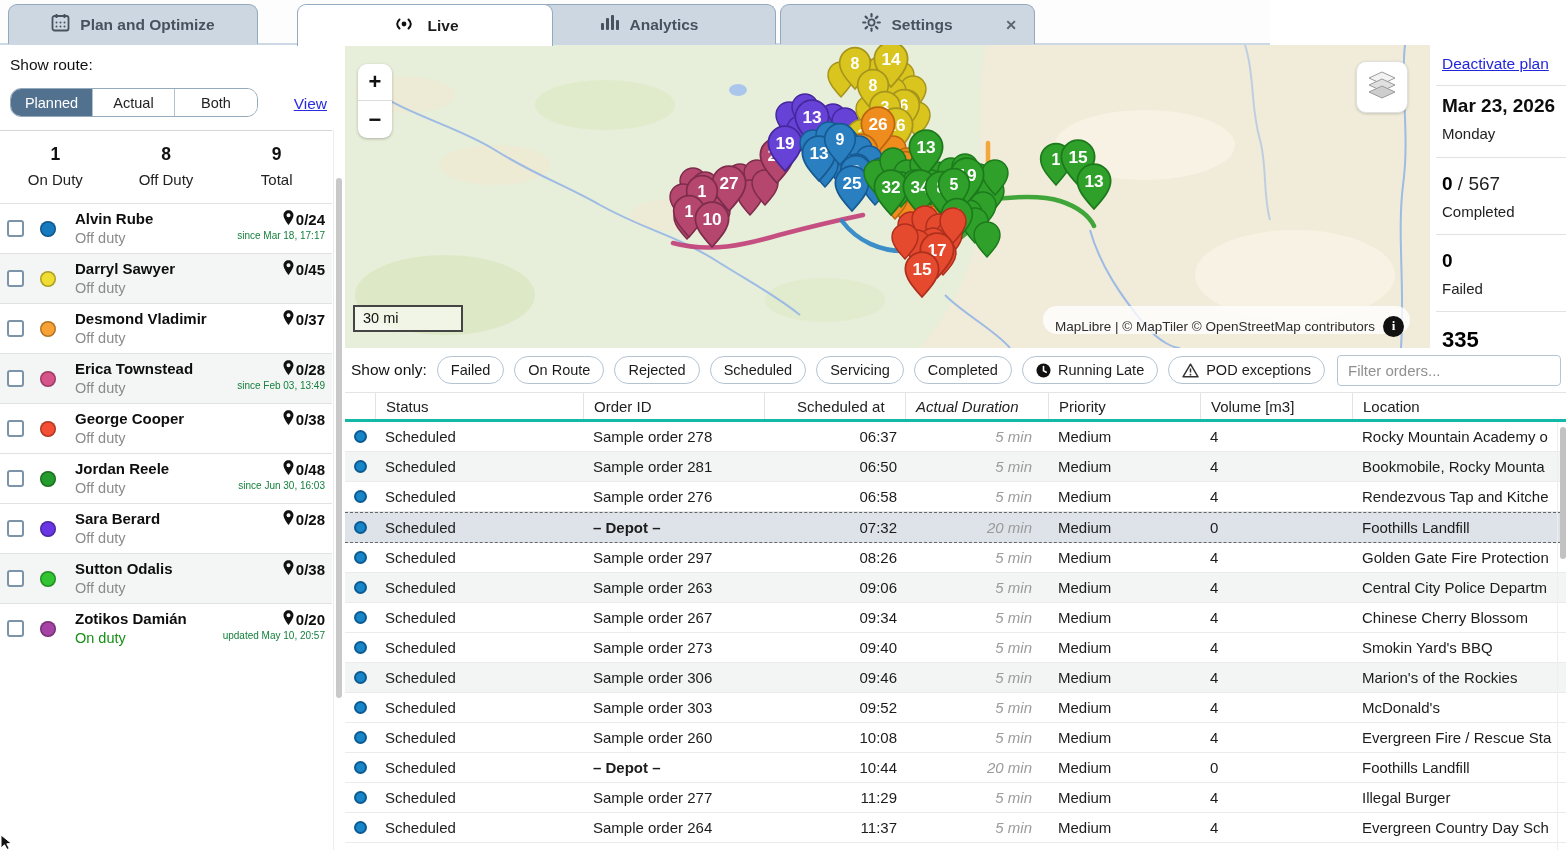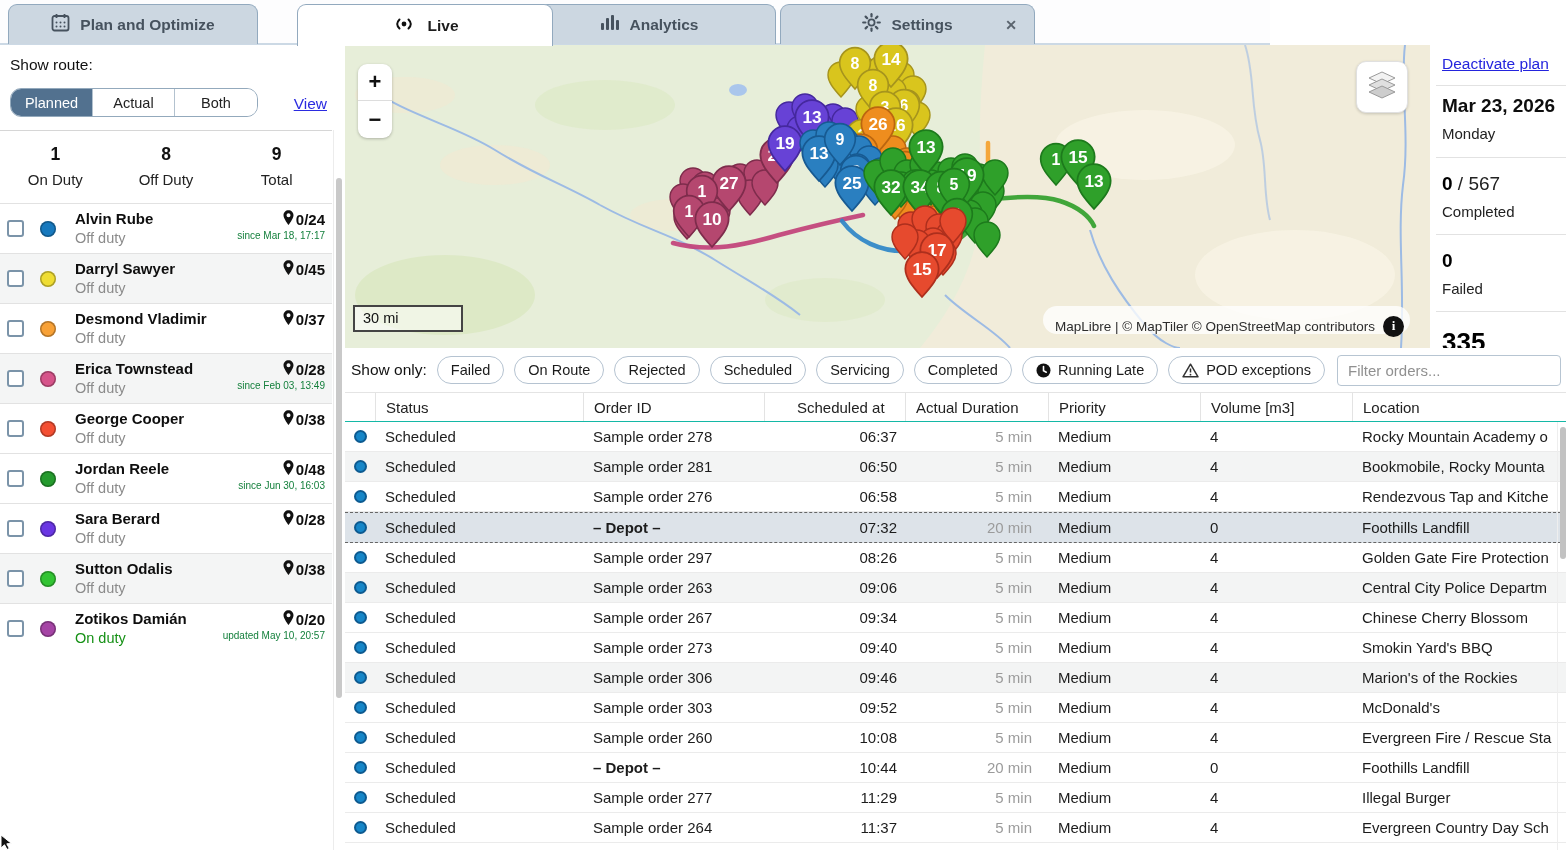--- a/index.html
+++ b/index.html
@@ -73,49 +73,49 @@
   #deactivate { position:absolute; left:6px; top:10px; font-size:15.5px; color:#2424dd;
     text-decoration:underline; white-space:nowrap; cursor:pointer; }
   .rp-div { position:absolute; left:0; width:136px; border-top:1px solid #e2e2e2; }
   #rp-date { position:absolute; left:6px; top:50px; font-size:19px; font-weight:bold; color:#0d0d0d; white-space:nowrap; }
   #rp-day { position:absolute; left:6px; top:80px; font-size:15px; color:#222; }
   #rp-completed-num { position:absolute; left:6px; top:128px; font-size:19px; color:#222; }
   #rp-completed-num b { color:#000; }
   #rp-completed-lbl { position:absolute; left:6px; top:158px; font-size:15px; color:#222; }
   #rp-failed-num { position:absolute; left:6px; top:205px; font-size:19px; font-weight:bold; color:#000; }
   #rp-failed-lbl { position:absolute; left:6px; top:235px; font-size:15px; color:#222; }
-  #rp-extra-num { position:absolute; left:6px; top:282px; font-size:26px; font-weight:bold; color:#000; }
+  #rp-extra-num { position:absolute; left:6px; top:282px; font-size:22px; font-weight:bold; color:#000; }
 
   
   #orders { position:absolute; left:345px; top:348px; width:1221px; height:502px; background:#fff; }
   #filterbar { position:absolute; left:0; top:0; width:1221px; height:44px; display:flex;
     align-items:center; padding-left:6px; }
   #show-only-label { font-size:15.5px; color:#111; margin-right:10px; }
   .chip { height:28px; border:1.5px solid #b5c3d1; border-radius:14px; display:flex; align-items:center;
     padding:0 13px; font-size:14.5px; color:#1b1b1b; margin-right:10px; background:#fff; cursor:pointer;
     white-space:nowrap; gap:7px; }
   #filter-input { margin-left:2px; width:224px; height:31px; border:1.5px solid #b7c5d2; border-radius:4px;
     padding:0 10px; font-size:15px; font-family:"Liberation Sans", sans-serif; color:#333; }
   #filter-input::placeholder { color:#909090; }
 
   #thead { position:absolute; left:0; top:44px; width:1221px; height:30px; border-top:1px solid #e4e4e4;
-    border-bottom:1px solid #14b8a6; display:flex; align-items:center; font-size:15px; color:#222; }
+    border-bottom:3px solid #14b8a6; display:flex; align-items:center; font-size:15px; color:#222; }
   .hc { height:100%; display:flex; align-items:center; border-left:1px solid #e3e3e3; padding:0 10px; }
   .hc:first-child { border-left:none; }
   #tbody { position:absolute; left:0; top:74px; width:1221px; height:428px; overflow:hidden; }
   .trow { position:relative; height:30px; display:flex; align-items:center; font-size:15px;
     border-bottom:1px solid #ebebeb; background:#fff; cursor:pointer; }
   .trow.shaded { background:#f3f4f4; }
   .trow.selected { background:#dde3e9; border-top:1px dashed #666; border-bottom:1px dashed #666; height:31px; }
   .tc { padding:0 10px; white-space:nowrap; overflow:hidden; }
   .c-dot { flex:0 0 30px; display:flex; justify-content:center; padding:0; }
   .c-status { flex:0 0 208px; }
   .c-order { flex:0 0 181px; }
   .c-sched { flex:0 0 141px; text-align:right; justify-content:flex-end; padding-right:8px;padding-left:32px; }
-  .c-dur { flex:0 0 143px; text-align:right; padding-right:16px; color:#9b9b9b; }
+  .c-dur { flex:0 0 143px; text-align:right; padding-right:16px; color:#9b9b9b;font-style:italic; }
   .c-pri { flex:0 0 152px; }
   .c-vol { flex:0 0 152px; }
   .c-loc { flex:1 1 auto; padding-right:0; }
   .hc.c-sched, .hc.c-dur { justify-content:flex-start; text-align:left; color:#222; }
   .sdot { width:13px; height:13px; border-radius:50%; background:#1686c8; border:2px solid #0d5a90; }
   .depot { font-weight:bold; }
   #tbl-scroll { position:absolute; right:0px; top:74px; width:9px; height:428px; border-left:1px solid #eee; }
   #tbl-thumb { position:absolute; left:1.5px; top:5px; width:6px; height:132px; background:#c2c2c2; border-radius:3px; }
 
   #cursor { position:absolute; left:0px; top:834px; z-index:50; }

